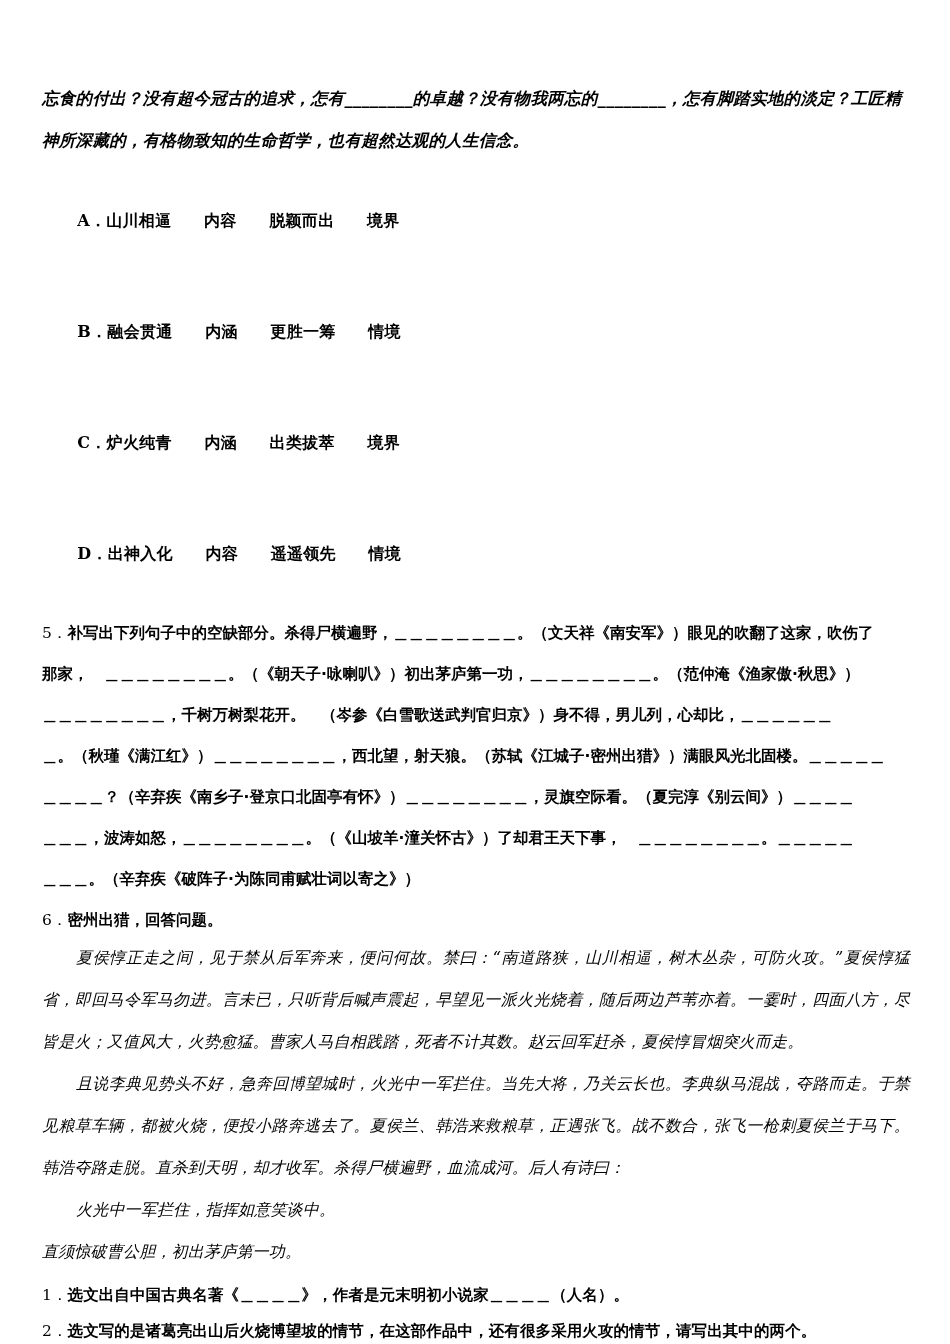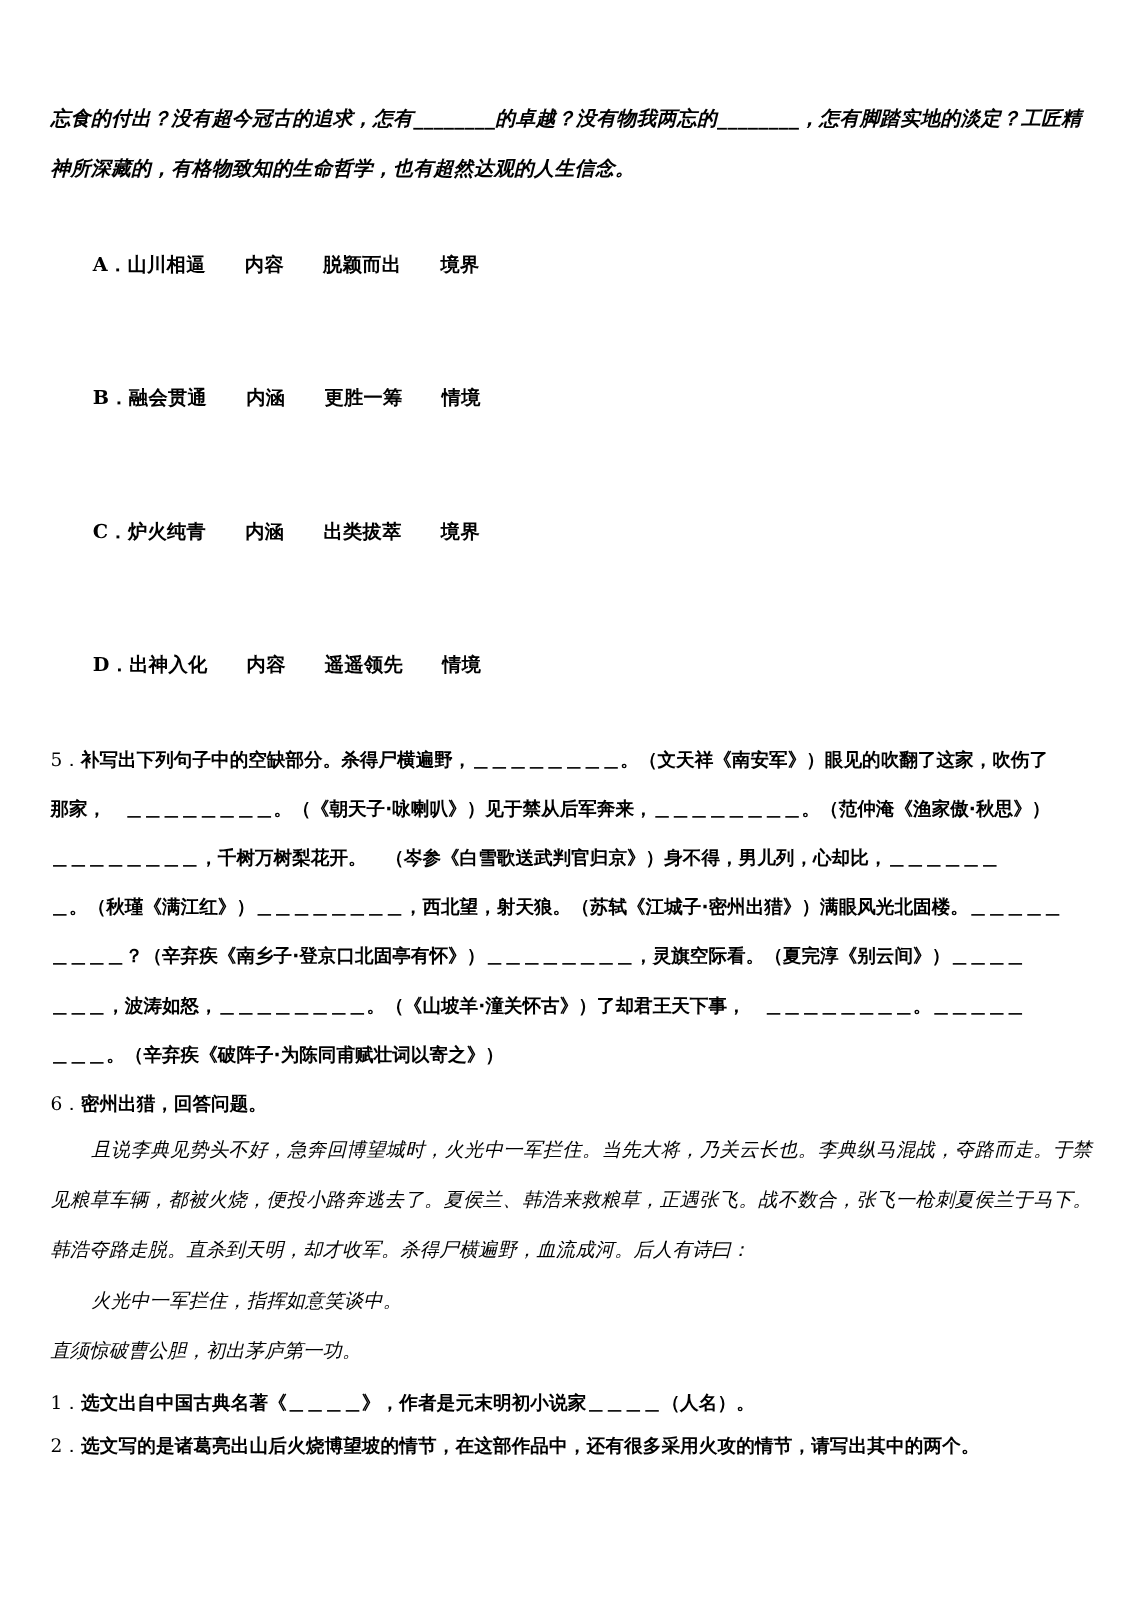--- a/index.html
+++ b/index.html
@@ -133,32 +133,33 @@
       <span class="lbl">C．</span><span>炉火纯青　　内涵　　出类拔萃　　境界</span>
     </div>
     <div class="choice">
       <span class="lbl">D．</span><span>出神入化　　内容　　遥遥领先　　情境</span>
     </div>
 
     <div class="sp-sm"></div>
 
     <div class="q5">
       <div><span class="num">5．</span><span>补写出下列句子中的空缺部分。杀得尸横遍野，＿＿＿＿＿＿＿＿。（文天祥《南安军》）眼见的吹翻了这家，吹伤了</span></div>
-      <div>那家，　＿＿＿＿＿＿＿＿。（《朝天子·咏喇叭》）见于禁从后军奔来，＿＿＿＿＿＿＿＿。（范仲淹《渔家傲·秋思》）</div>
+      <div>那家，　＿＿＿＿＿＿＿＿。（《朝天子·咏喇叭》）初出茅庐第一功，＿＿＿＿＿＿＿＿。（范仲淹《渔家傲·秋思》）</div>
       <div>＿＿＿＿＿＿＿＿，千树万树梨花开。　（岑参《白雪歌送武判官归京》）身不得，男儿列，心却比，＿＿＿＿＿＿</div>
       <div>＿。（秋瑾《满江红》）＿＿＿＿＿＿＿＿，西北望，射天狼。（苏轼《江城子·密州出猎》）满眼风光北固楼。＿＿＿＿＿</div>
       <div>＿＿＿＿？（辛弃疾《南乡子·登京口北固亭有怀》）＿＿＿＿＿＿＿＿，灵旗空际看。（夏完淳《别云间》）＿＿＿＿</div>
       <div>＿＿＿，波涛如怒，＿＿＿＿＿＿＿＿。（《山坡羊·潼关怀古》）了却君王天下事，　＿＿＿＿＿＿＿＿。＿＿＿＿＿</div>
       <div>＿＿＿。（辛弃疾《破阵子·为陈同甫赋壮词以寄之》）</div>
     </div>
 
     <div class="sp-sm"></div>
 
     <div class="q6head"><span class="num">6．</span><span>密州出猎，回答问题。</span></div>
 
+    <div class="passage indent2">夏侯惇正走之间，见于禁从后军奔来，便问何故。禁曰：“南道路狭，山川相逼，树木丛杂，可防火攻。”夏侯惇猛省，即回马令军马勿进。言未已，只听背后喊声震起，早望见一派火光烧着，随后两边芦苇亦着。一霎时，四面八方，尽皆是火；又值风大，火势愈猛。曹家人马自相践踏，死者不计其数。赵云回军赶杀，夏侯惇冒烟突火而走。</div>
     <div class="passage indent2">且说李典见势头不好，急奔回博望城时，火光中一军拦住。当先大将，乃关云长也。李典纵马混战，夺路而走。于禁见粮草车辆，都被火烧，便投小路奔逃去了。夏侯兰、韩浩来救粮草，正遇张飞。战不数合，张飞一枪刺夏侯兰于马下。韩浩夺路走脱。直杀到天明，却才收军。杀得尸横遍野，血流成河。后人有诗曰：</div>
     <div class="passage indent2">火光中一军拦住，指挥如意笑谈中。</div>
     <div class="passage">直须惊破曹公胆，初出茅庐第一功。</div>
 
     <div class="sp-sm"></div>
 
     <div class="subq"><span class="num">1．</span><span>选文出自中国古典名著《＿＿＿＿》，作者是元末明初小说家＿＿＿＿（人名）。</span></div>
     <div class="subq"><span class="num">2．</span><span>选文写的是诸葛亮出山后火烧博望坡的情节，在这部作品中，还有很多采用火攻的情节，请写出其中的两个。</span></div>
 
   </div>

